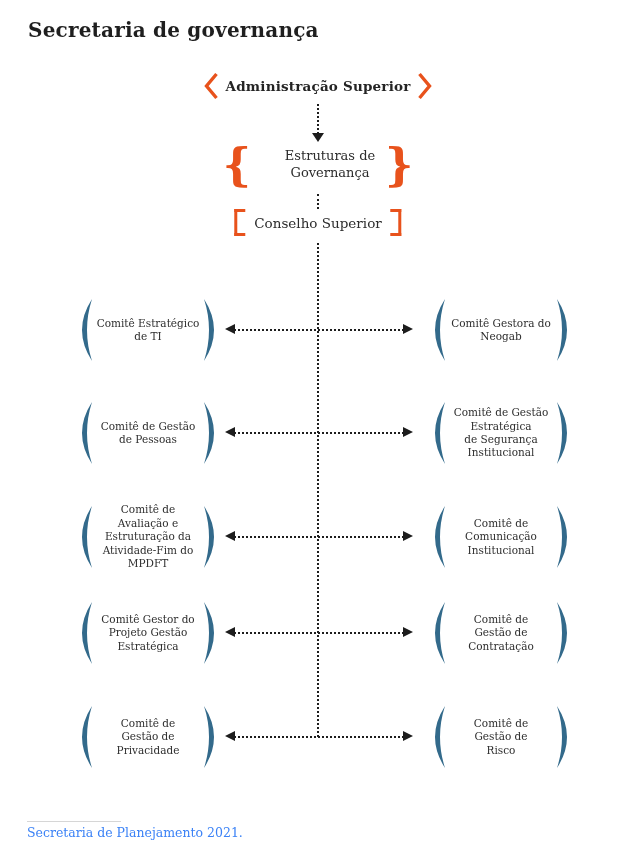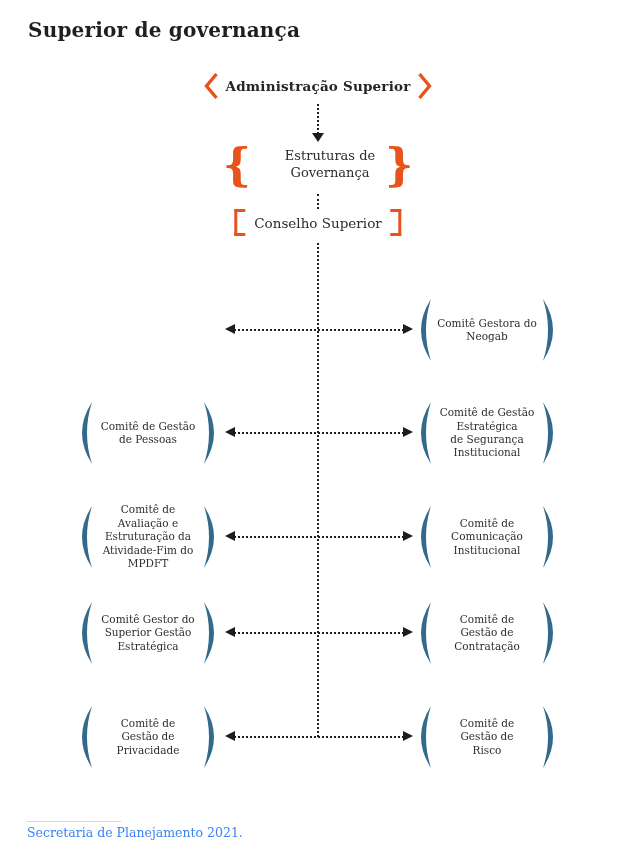--- a/index.html
+++ b/index.html
@@ -43,21 +43,21 @@
   .bracket-left  { border-right:none; }
   .bracket-right { border-left:none; }
   .council-label { font-size:13.5px; color:#2c2c2c; white-space:nowrap; padding:0 2px; }
   .center-line { top:243px; height:494px; }
   
   .committee {
     position:absolute; width:144px; height:80px; margin-top:-40px;
     display:flex; align-items:center; justify-content:center;
   }
   .committee.left  { left:76px; }
-  .committee.right { left:415px; }
+  .committee.right { left:429px; }
   .committee-label {
     width:106px; font-size:10.5px; line-height:1.28; text-align:center;
     white-space:pre-line; color:#2e2e2e;
   }
   .paren { flex:0 0 19px; }
   .paren svg { display:block; }
   .paren.close svg { transform:scaleX(-1); }
   .h-arrow {
     position:absolute; left:231px; width:176px; height:0; margin-top:-1px;
     border-top:2px dotted #1d1d1d;
@@ -72,21 +72,21 @@
   }
   
   .source-rule { position:absolute; left:27px; top:821px; width:94px; height:1px; background:#d6d6d6; }
   .source-note { position:absolute; left:27px; top:825px; font-size:12.5px; color:#3b82f6; }
 </style>
 </head>
 <body>
 
 <div class="canvas">
 
-  <div class="page-title">Superior de governança</div>
+  <div class="page-title">Secretaria de governança</div>
 
   <div class="admin-group">
     <svg class="chevron" width="15" height="28" viewBox="0 0 15 28">
       <polyline points="13,2 3,14 13,26" fill="none" stroke="#e8521c" stroke-width="3.4"></polyline>
     </svg>
     <span class="admin-label">Administração Superior</span>
     <svg class="chevron" width="15" height="28" viewBox="0 0 15 28">
       <polyline points="2,2 12,14 2,26" fill="none" stroke="#e8521c" stroke-width="3.4"></polyline>
     </svg>
   </div>
@@ -103,20 +103,34 @@
   <div class="v-dotted mid-connector"></div>
 
   <div class="council-group">
     <span class="bracket bracket-left"></span>
     <span class="council-label">Conselho Superior</span>
     <span class="bracket bracket-right"></span>
   </div>
 
   <div class="v-dotted center-line"></div>
 
+  <div class="committee left" style="top:330px">
+    <span class="paren open">
+        <svg width="19" height="64" viewBox="0 0 19 64">
+          <path d="M16 1 Q-4 32 16 63 Q6 32 16 1 Z" fill="#336a8b"></path>
+        </svg>
+      </span>
+    <span class="committee-label">Comitê Estratégico
+de TI</span>
+    <span class="paren close">
+        <svg width="19" height="64" viewBox="0 0 19 64">
+          <path d="M16 1 Q-4 32 16 63 Q6 32 16 1 Z" fill="#336a8b"></path>
+        </svg>
+      </span>
+  </div>
   <div class="h-arrow" style="top:330px"></div>
   <div class="committee right" style="top:330px">
     <span class="paren open">
         <svg width="19" height="64" viewBox="0 0 19 64">
           <path d="M16 1 Q-4 32 16 63 Q6 32 16 1 Z" fill="#336a8b"></path>
         </svg>
       </span>
     <span class="committee-label">Comitê Gestora do
 Neogab</span>
     <span class="paren close">
@@ -192,21 +206,21 @@
       </span>
   </div>
 
   <div class="committee left" style="top:633px">
     <span class="paren open">
         <svg width="19" height="64" viewBox="0 0 19 64">
           <path d="M16 1 Q-4 32 16 63 Q6 32 16 1 Z" fill="#336a8b"></path>
         </svg>
       </span>
     <span class="committee-label">Comitê Gestor do
-Superior Gestão
+Projeto Gestão
 Estratégica</span>
     <span class="paren close">
         <svg width="19" height="64" viewBox="0 0 19 64">
           <path d="M16 1 Q-4 32 16 63 Q6 32 16 1 Z" fill="#336a8b"></path>
         </svg>
       </span>
   </div>
   <div class="h-arrow" style="top:633px"></div>
   <div class="committee right" style="top:633px">
     <span class="paren open">

